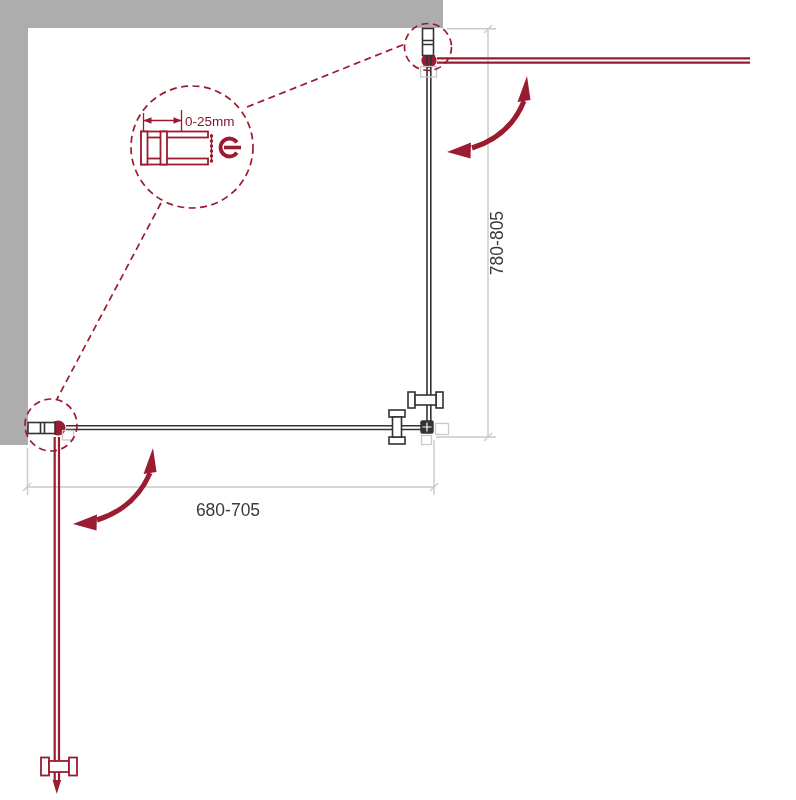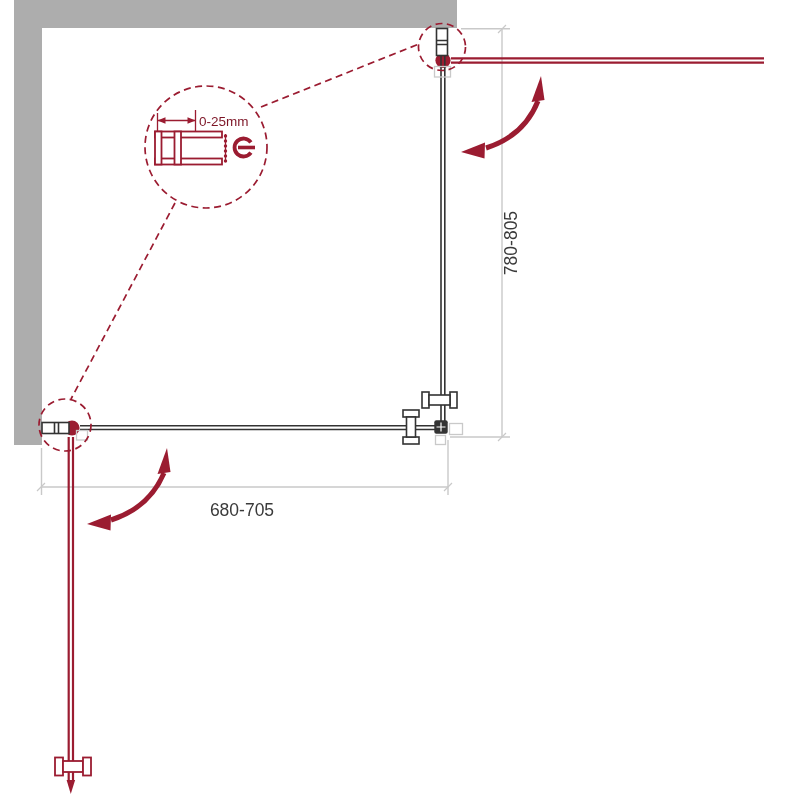--- a/index.html
+++ b/index.html
@@ -1,17 +1,17 @@
 <!DOCTYPE html>
 <html style="--red: #9b1c31; --red-dark: #7d1526; --wall-gray: #adadad; --line-gray: #c9c9c9; --dark: #333333; --text-dark: #3a3a3a; --bg: #ffffff;"><head>
 <meta charset="utf-8">
 <style>
   html,body{margin:0;padding:0;background:#fff;}
   .page{position:relative;width:750px;height:800px;background:var(--bg,#fff);overflow:hidden;
-        font-family:"Liberation Sans","DejaVu Sans",sans-serif;padding-left:14px;}
+        font-family:"Liberation Sans","DejaVu Sans",sans-serif;}
   svg{display:block;}
   .wall{fill:var(--wall-gray,#adadad);stroke:none;}
   .dim-line{stroke:var(--line-gray,#c9c9c9);stroke-width:1.4;fill:none;}
   .dim-tick{stroke:var(--line-gray,#c9c9c9);stroke-width:1.2;fill:none;}
   .dark-line{stroke:var(--dark,#333);stroke-width:1.6;fill:none;}
   .dark-outline{stroke:var(--dark,#333);stroke-width:1.6;fill:#fff;}
   .dark-fill{fill:var(--dark,#333);stroke:none;}
   .lite-outline{stroke:var(--line-gray,#c9c9c9);stroke-width:1.3;fill:none;}
   .red-door{stroke:var(--red,#9b1c31);stroke-width:2.2;fill:none;}
   .red-thin{stroke:var(--red,#9b1c31);stroke-width:1.3;fill:none;}

